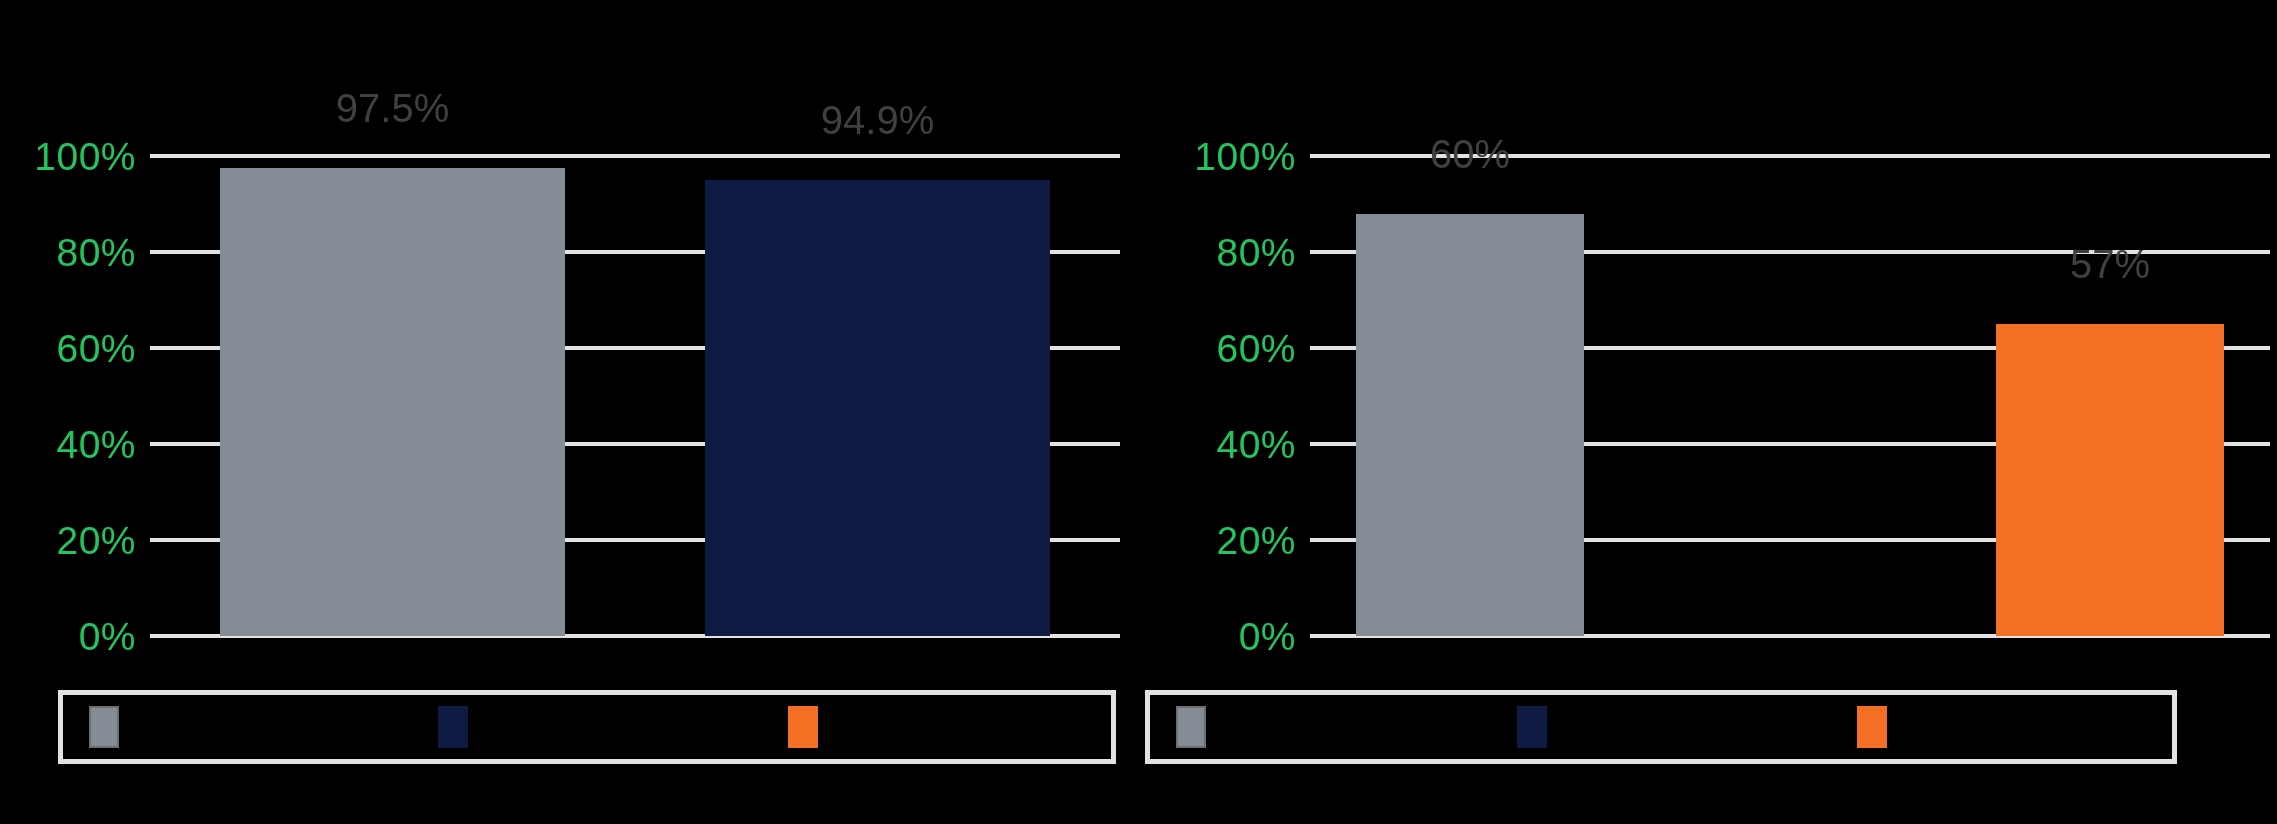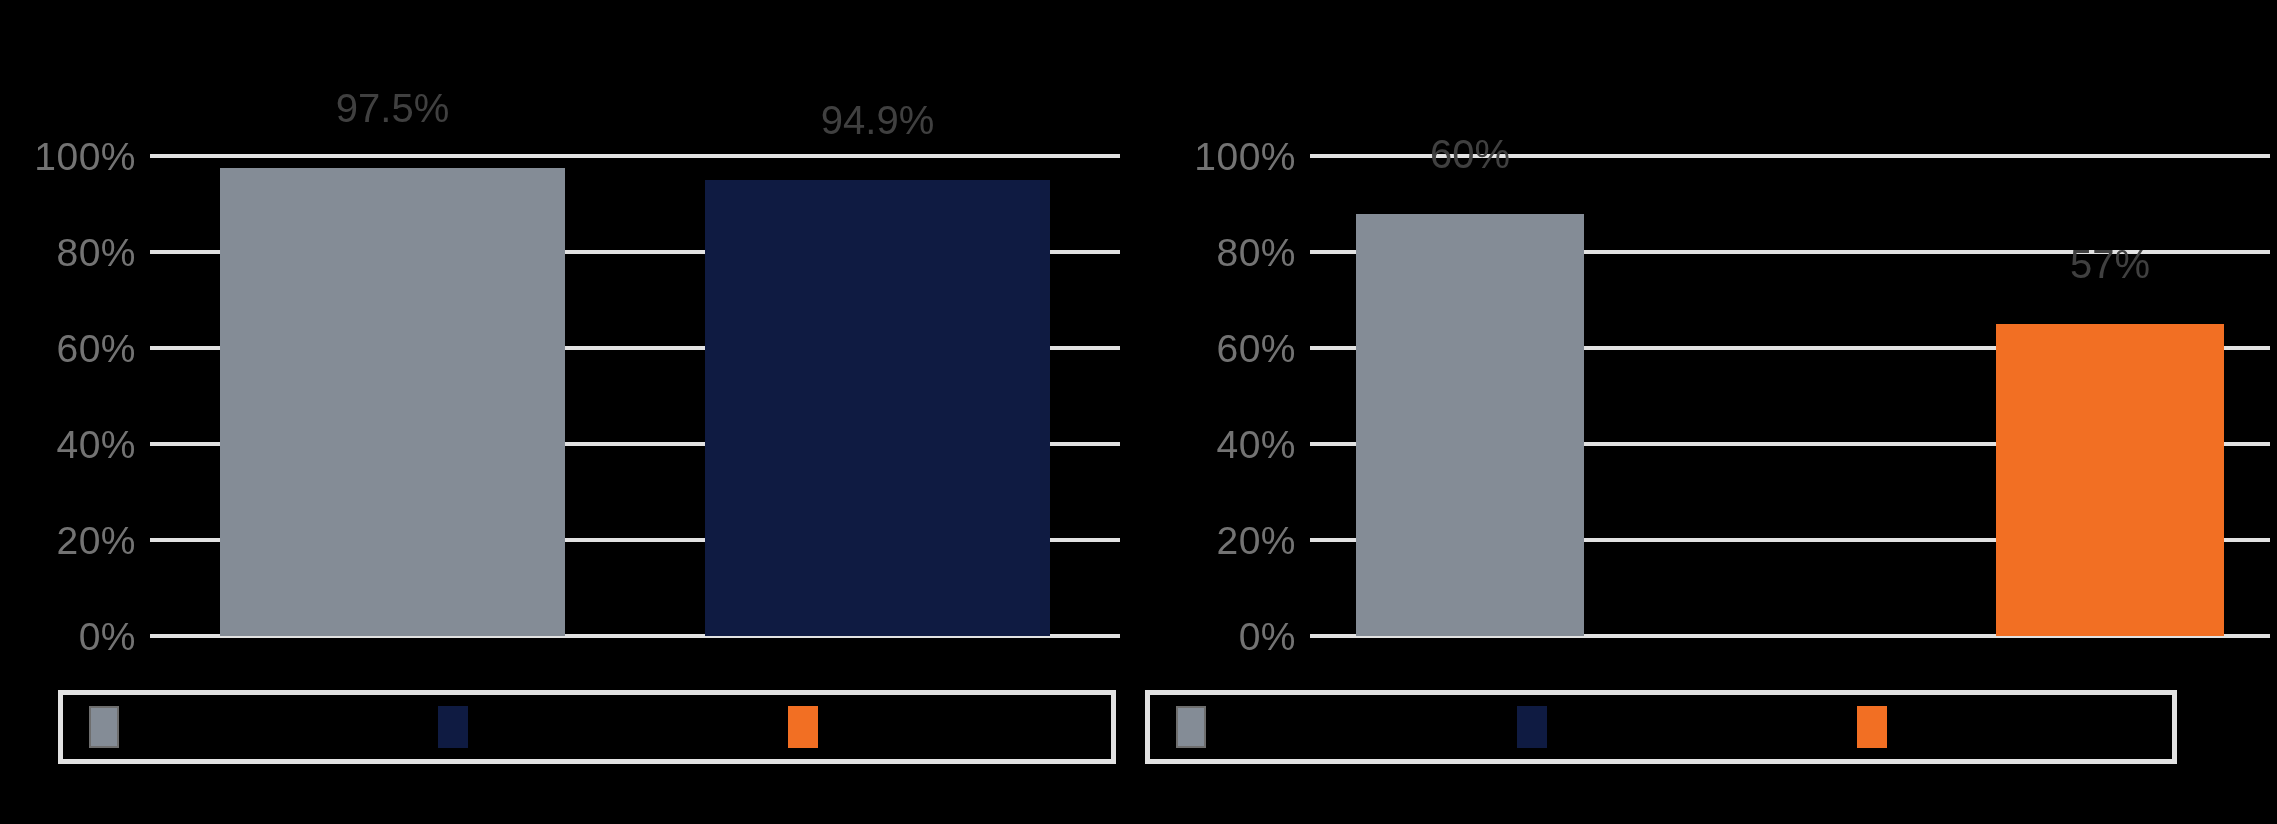--- a/index.html
+++ b/index.html
@@ -41,21 +41,21 @@
 
   .y-axis {
     position: relative;
     width: 150px;
     flex: 0 0 150px;
   }
   .y-tick-label {
     position: absolute;
     right: 14px;
     transform: translateY(-50%);
-    color: #737373;
+    color: #22c55e;
     font-size: 39px;
     line-height: 1;
     white-space: nowrap;
     letter-spacing: 0.5px;
   }
 
   .plot-area {
     position: relative;
     flex: 1 1 auto;
   }

